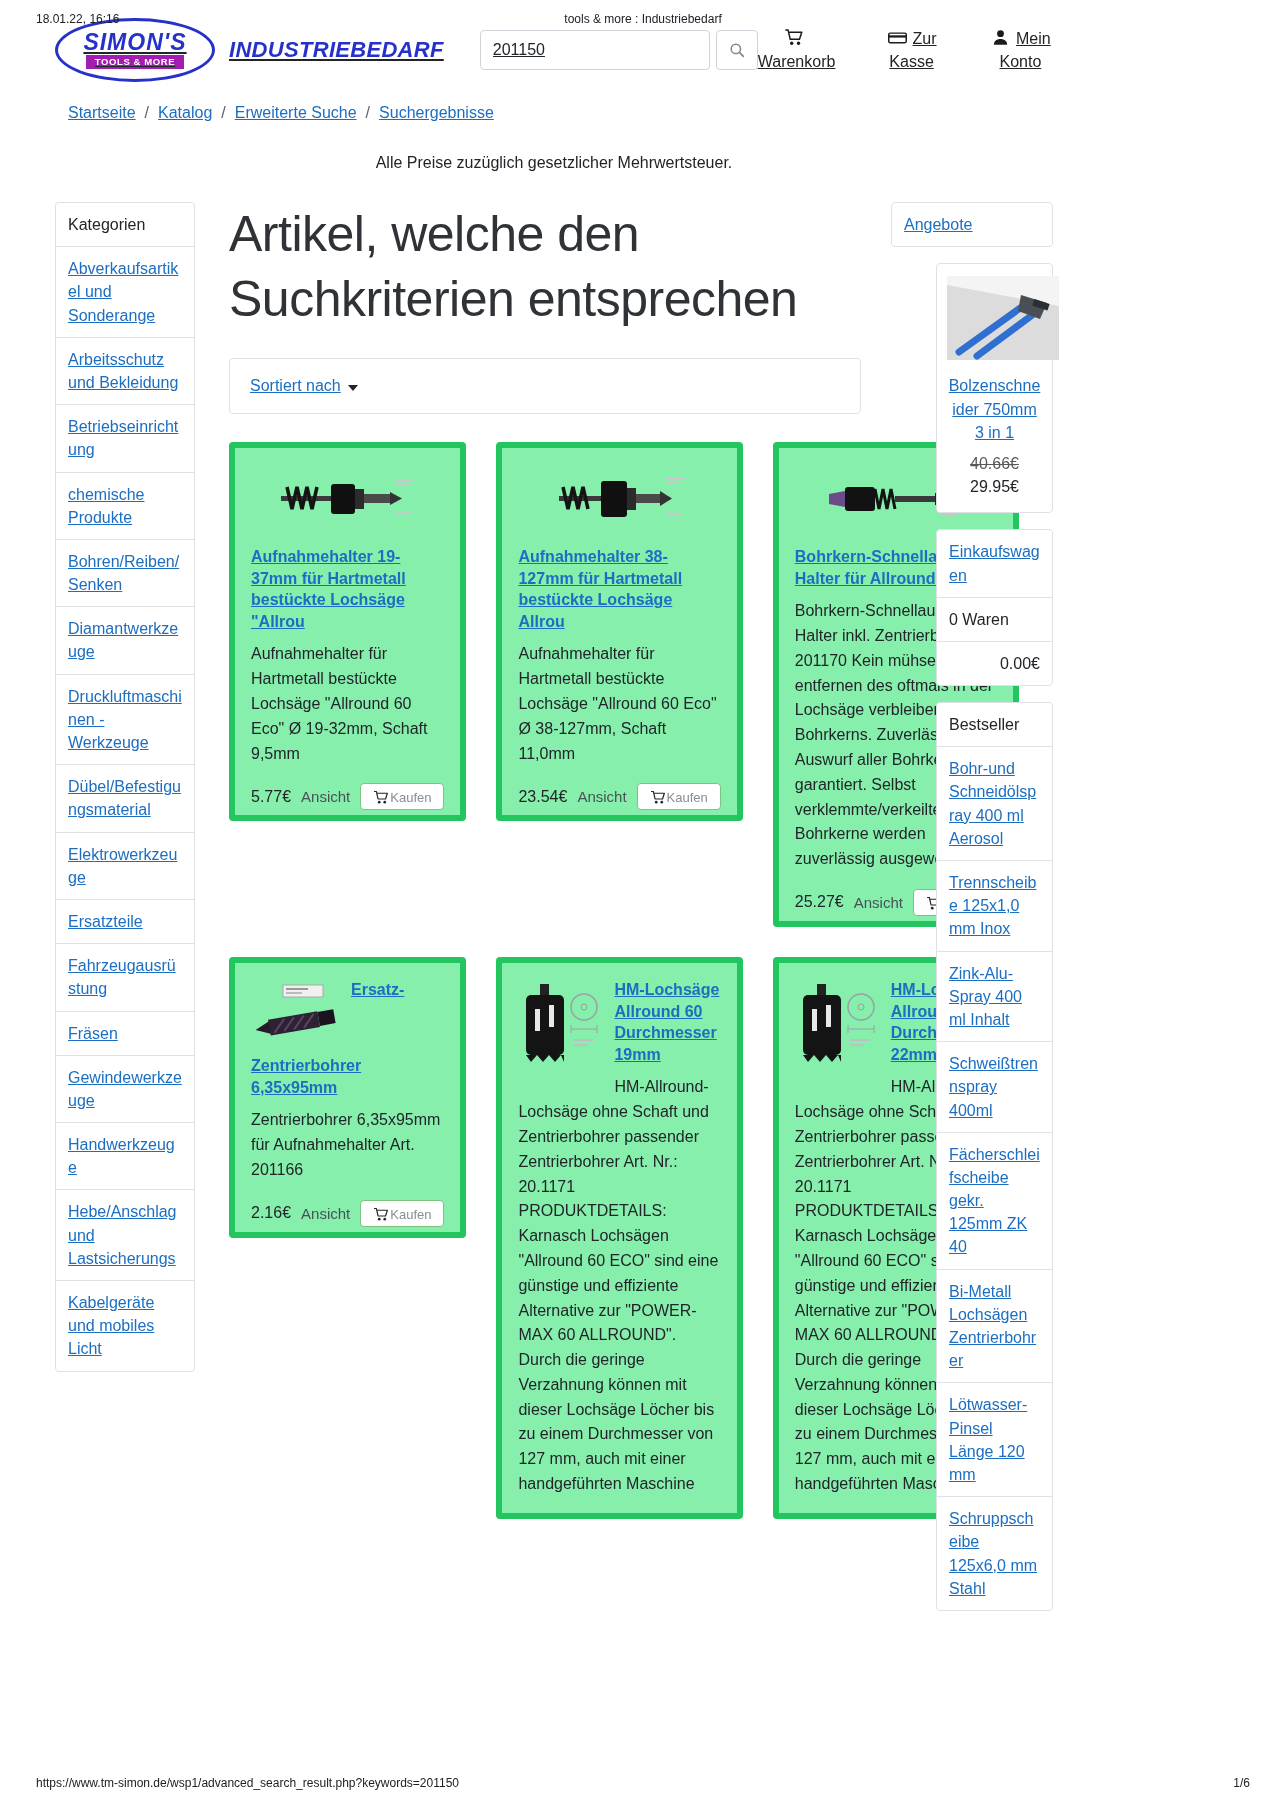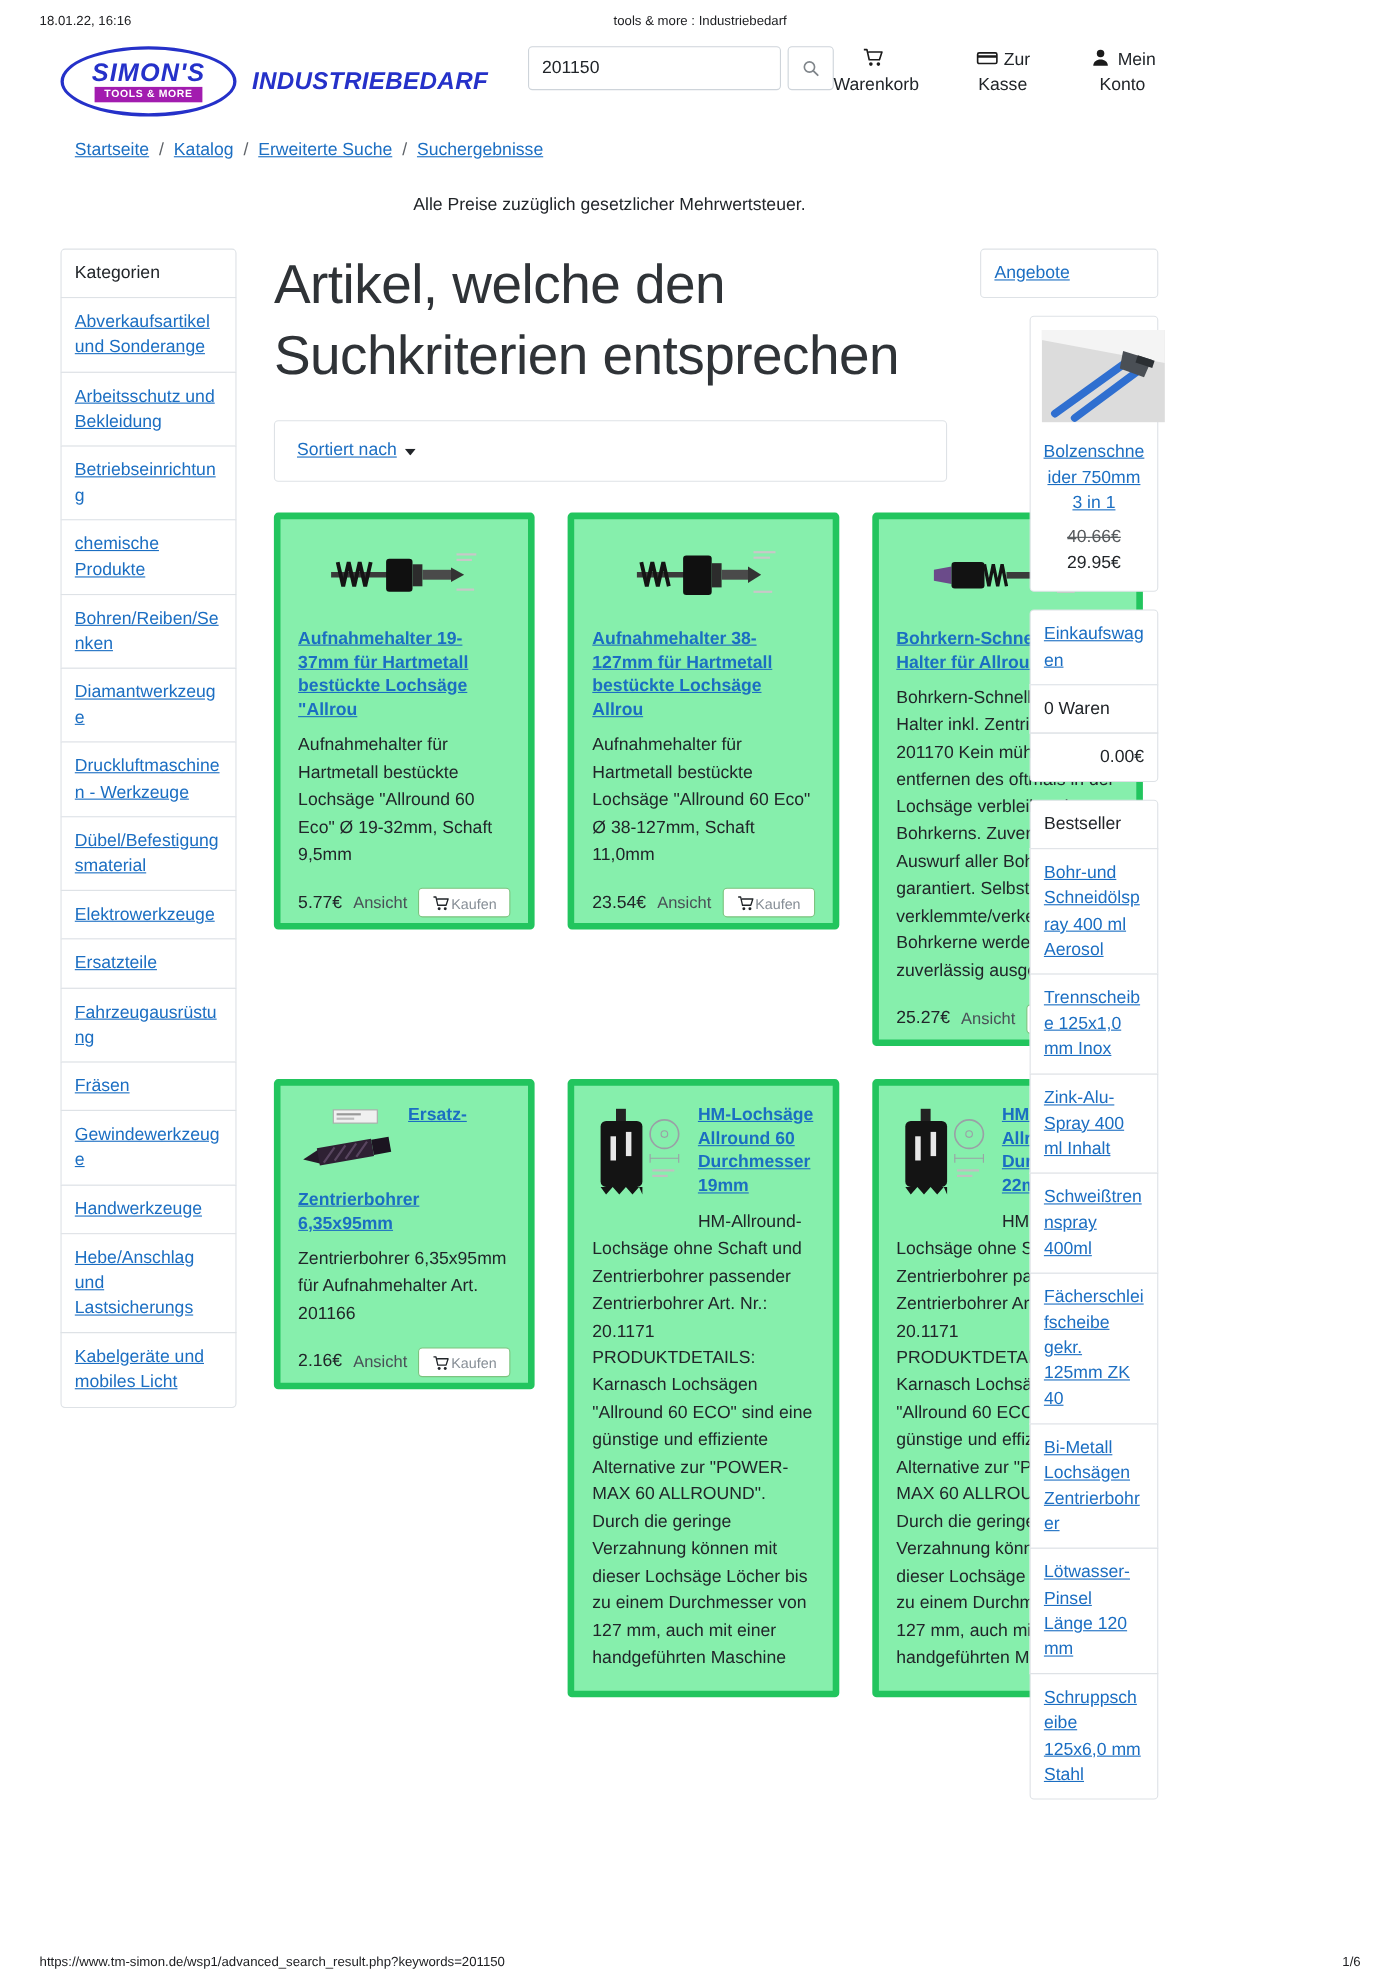--- a/index.html
+++ b/index.html
@@ -11,37 +11,37 @@
     overflow: hidden;
     background: #fff;
     font-family: "Liberation Sans", sans-serif;
     font-size: 16px;
     color: #212529;
   }
   a { color: #1b6ec2; text-decoration: underline; cursor: pointer; }
 
   
   .print-header, .print-footer {
-    position: absolute; left: 36px; right: 36px;
+    position: absolute; left: 36px; right: 23px;
     display: flex; align-items: center;
     font-size: 12px; color: #202124;
   }
   .print-header { top: 12px; }
   .print-footer { bottom: 10px; }
   .print-header .ph-left, .print-header .ph-right { flex: 1; }
   .print-header .ph-right { text-align: right; }
   .print-header .ph-center { text-align: center; }
   .print-footer .pf-url { flex: 1; }
   .print-footer .pf-page { text-align: right; }
 
   
   .content { margin-left: 55px; width: 998px; }
 
   
-  .site-header { display: flex; align-items: flex-start; padding-top: 42px; }
+  .site-header { display: flex; align-items: center; padding-top: 18px; text-decoration: underline; }
   .logo { display: flex; align-items: center; cursor: pointer; }
   .logo-oval {
     width: 160px; height: 64px; border: 3px solid #2531c9; border-radius: 50%;
     display: flex; flex-direction: column; align-items: center; justify-content: center; gap: 1px;
     background: #fff;
   }
   .logo-name { color: #2531c9; font-weight: 700; font-style: italic; font-size: 23px; letter-spacing: 1px; line-height: 1; }
   .logo-tag { background: #a21caf; color: #fff; font-size: 9.5px; font-weight: 700; padding: 2px 9px; letter-spacing: 0.6px; line-height: 1.1; }
   .logo-brand { color: #2531c9; font-style: italic; font-weight: 700; font-size: 22px; margin-left: 14px; letter-spacing: 0.3px; }
 
@@ -60,21 +60,21 @@
   .action { max-width: 88px; text-align: center; font-size: 16px; line-height: 1.45; cursor: pointer; }
   .action .ic { width: 21px; height: 21px; vertical-align: -4px; margin-right: 5px; color: #1b1b1b; }
 
   
   .breadcrumb { margin-top: 22px; padding-left: 13px; font-size: 16px; }
   .breadcrumb .sep { color: #5f6368; margin: 0 9px; }
   .notice { margin-top: 32px; text-align: center; font-size: 16px; }
 
   
   .columns { display: flex; align-items: flex-start; margin-top: 30px; }
-  .left-col  { width: 160px; flex: none; }
+  .left-col  { width: 140px; flex: none; }
   .main-col  { flex: 1; min-width: 0; margin: 0 30px 0 34px; }
   .right-col { width: 162px; flex: none; }
 
   
   .lg { border-radius: 4px; }
   .lg > * {
     display: block; border: 1px solid #dee2e6; margin-top: -1px;
     padding: 10px 12px; background: #fff; font-size: 16px; line-height: 1.45;
   }
   .lg > :first-child { margin-top: 0; border-radius: 4px 4px 0 0; }

